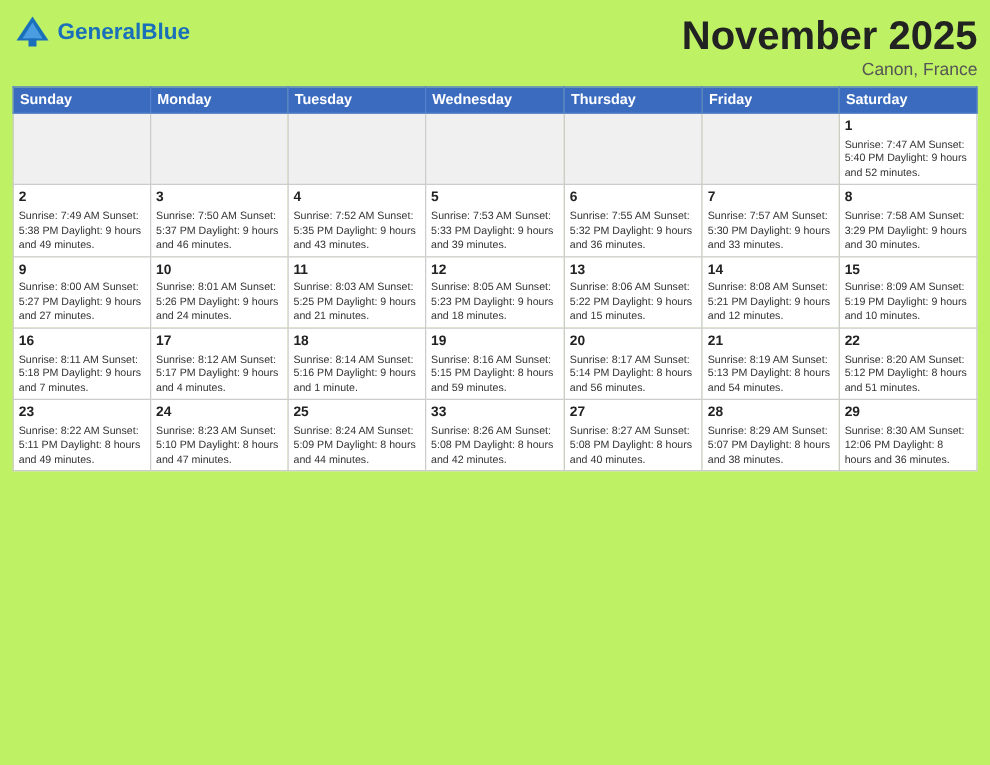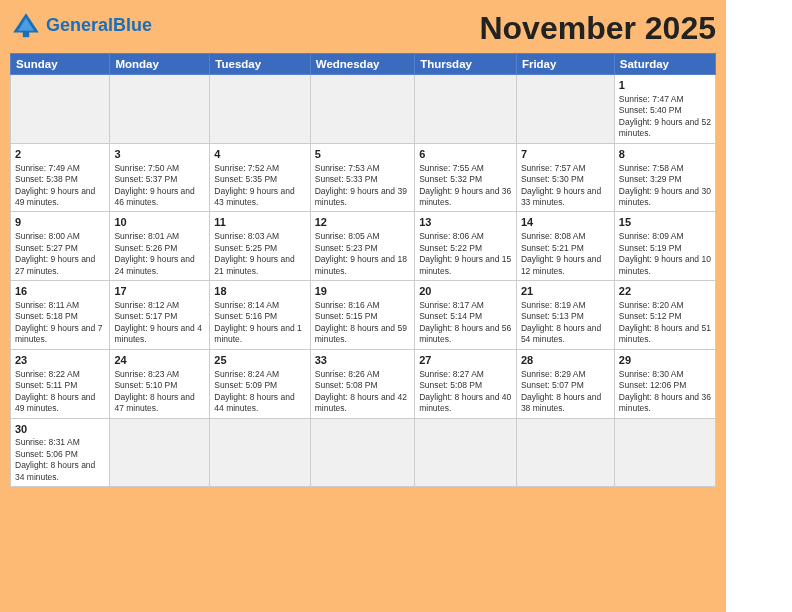--- a/index.html
+++ b/index.html
@@ -4,23 +4,23 @@
   <style>
     * { margin: 0; padding: 0; box-sizing: border-box; }
     body {
       width: 792px;
       height: 612px;
       font-family: Arial, sans-serif;
       background: #fff;
       overflow: hidden;
     }
     .page {
-      width: 726px;
+      width: 792px;
       height: 612px;
-      background: #fdba74;
+      background: #bef264;
       padding: 10px;
     }
     .header {
       display: flex;
       justify-content: space-between;
       align-items: flex-start;
       margin-bottom: 6px;
     }
     .logo {
       display: flex;
@@ -104,20 +104,21 @@
         <polygon points="20,4 36,28 4,28" fill="#1a6fba"></polygon>
         <polygon points="20,10 30,26 10,26" fill="#4a9de0"></polygon>
         <rect x="16" y="26" width="8" height="8" fill="#1a6fba"></rect>
       </svg>
       <div class="logo-text">
         <span>General</span><span style="color:#1a6fba">Blue</span>
       </div>
     </div>
     <div class="title-block">
       <div class="month-title">November 2025</div>
+      <div class="location">Canon, France</div>
     </div>
   </div>
 
   <table class="calendar">
     <thead>
       <tr>
         <th>Sunday</th>
         <th>Monday</th>
         <th>Tuesday</th>
         <th>Wednesday</th>
@@ -339,30 +340,15 @@
 and 38 minutes.</div>
           </td>
           <td>
             <span class="day-number">29</span>
             <div class="day-info">Sunrise: 8:30 AM
 Sunset: 12:06 PM
 Daylight: 8 hours
 and 36 minutes.</div>
           </td>
         </tr>
-        <tr>
-          <td>
-            <span class="day-number">30</span>
-            <div class="day-info">Sunrise: 8:31 AM
-Sunset: 5:06 PM
-Daylight: 8 hours
-and 34 minutes.</div>
-          </td>
-          <td class="empty"></td>
-          <td class="empty"></td>
-          <td class="empty"></td>
-          <td class="empty"></td>
-          <td class="empty"></td>
-          <td class="empty"></td>
-        </tr>
       </tbody>
   </table>
 </div>
 
 </body></html>

